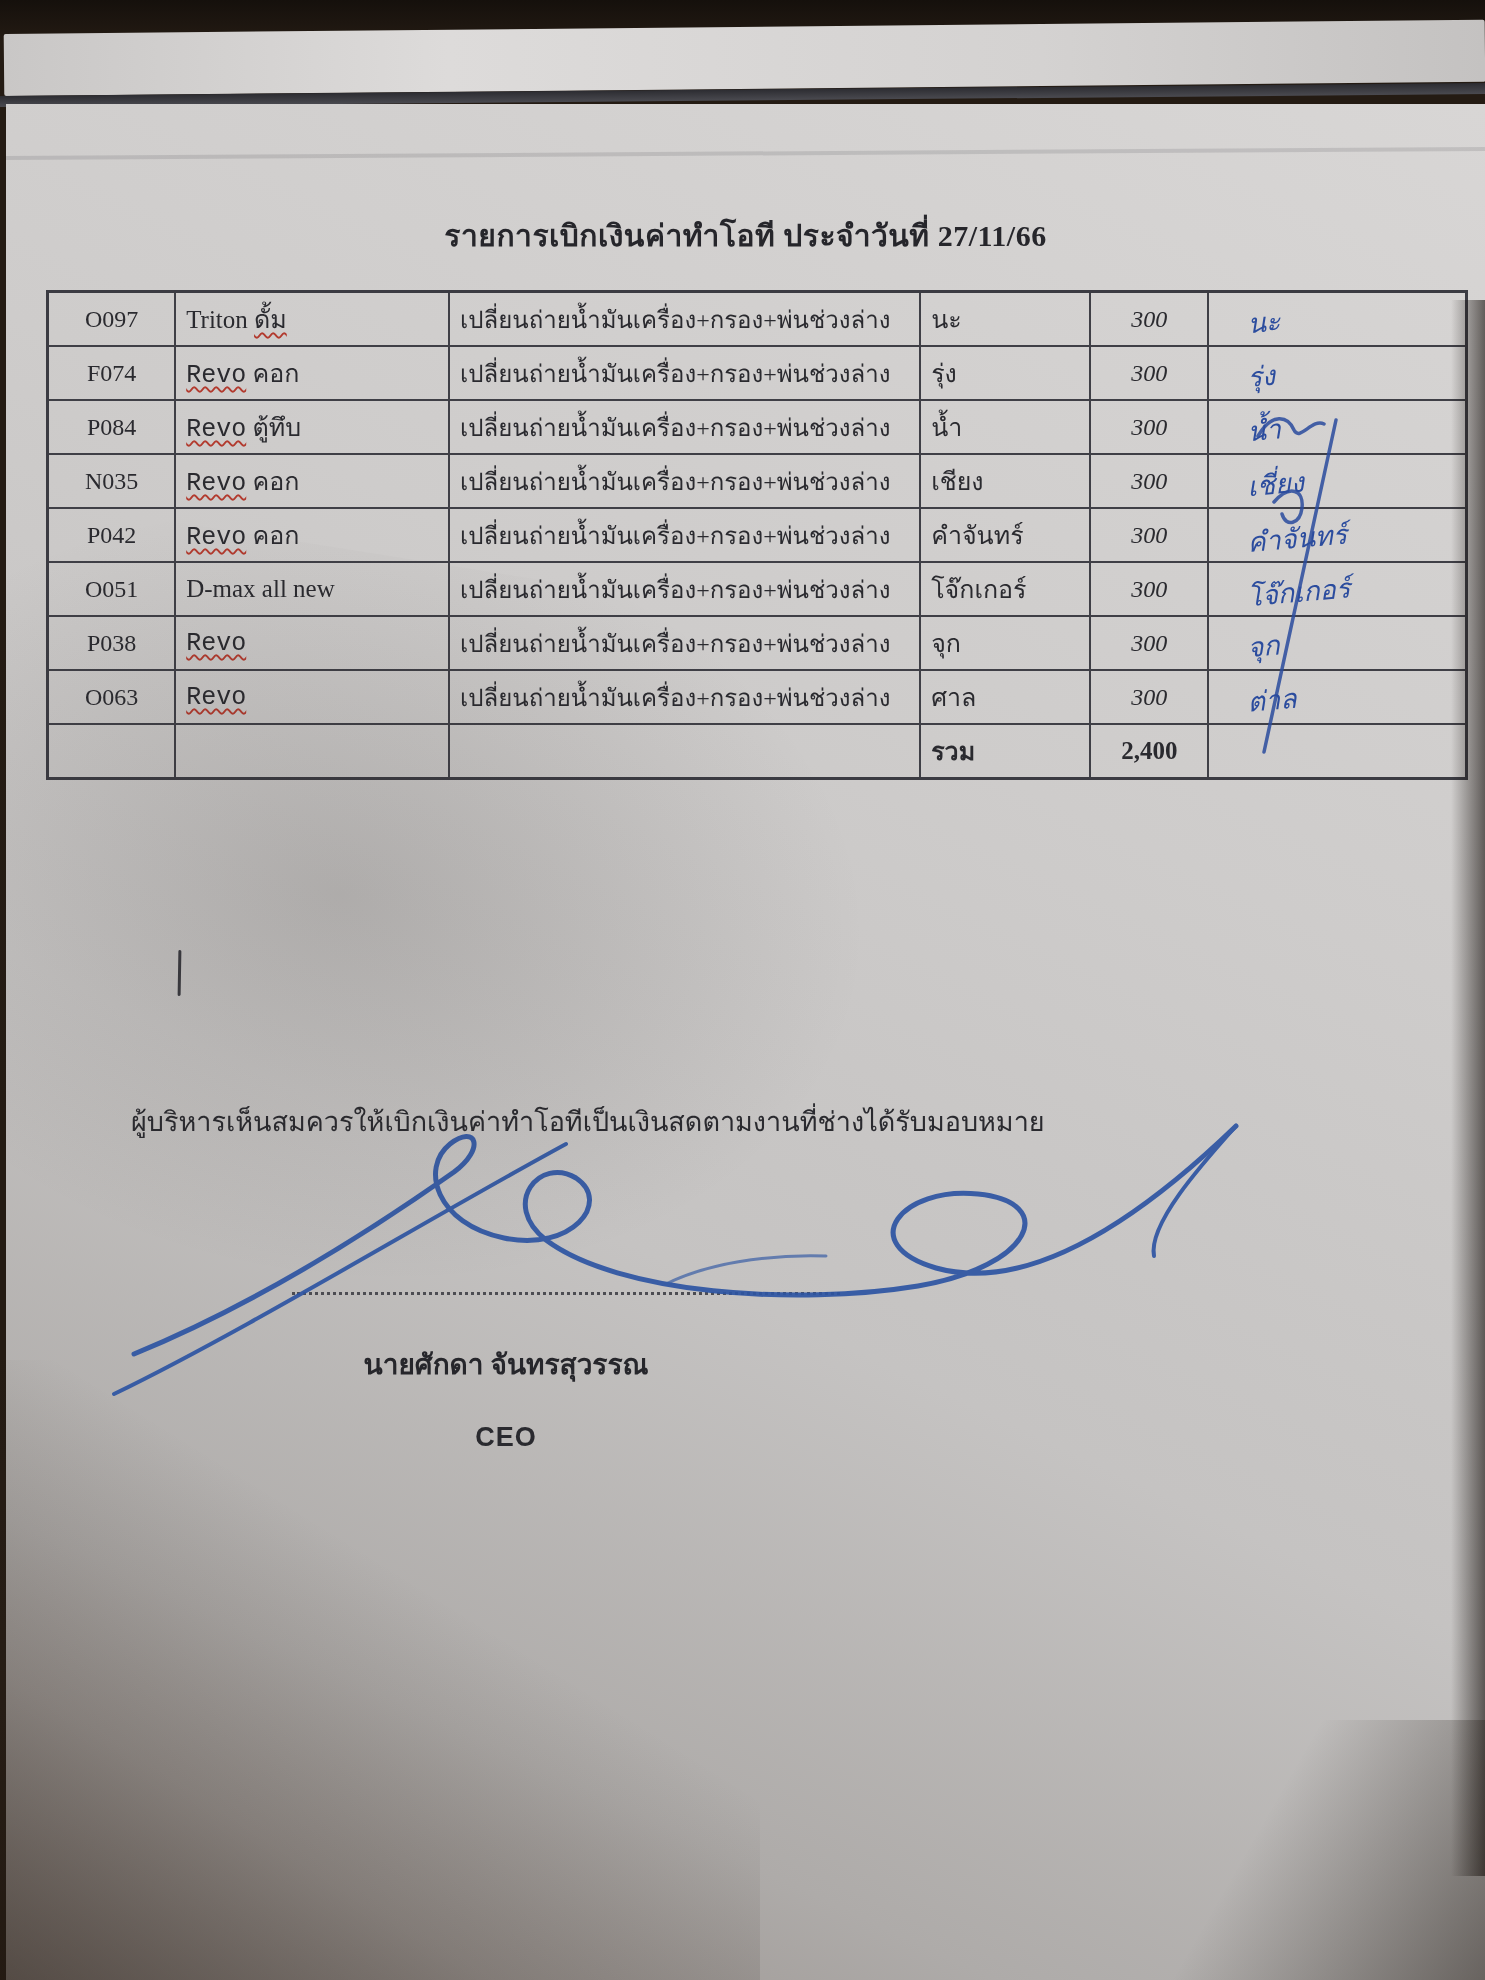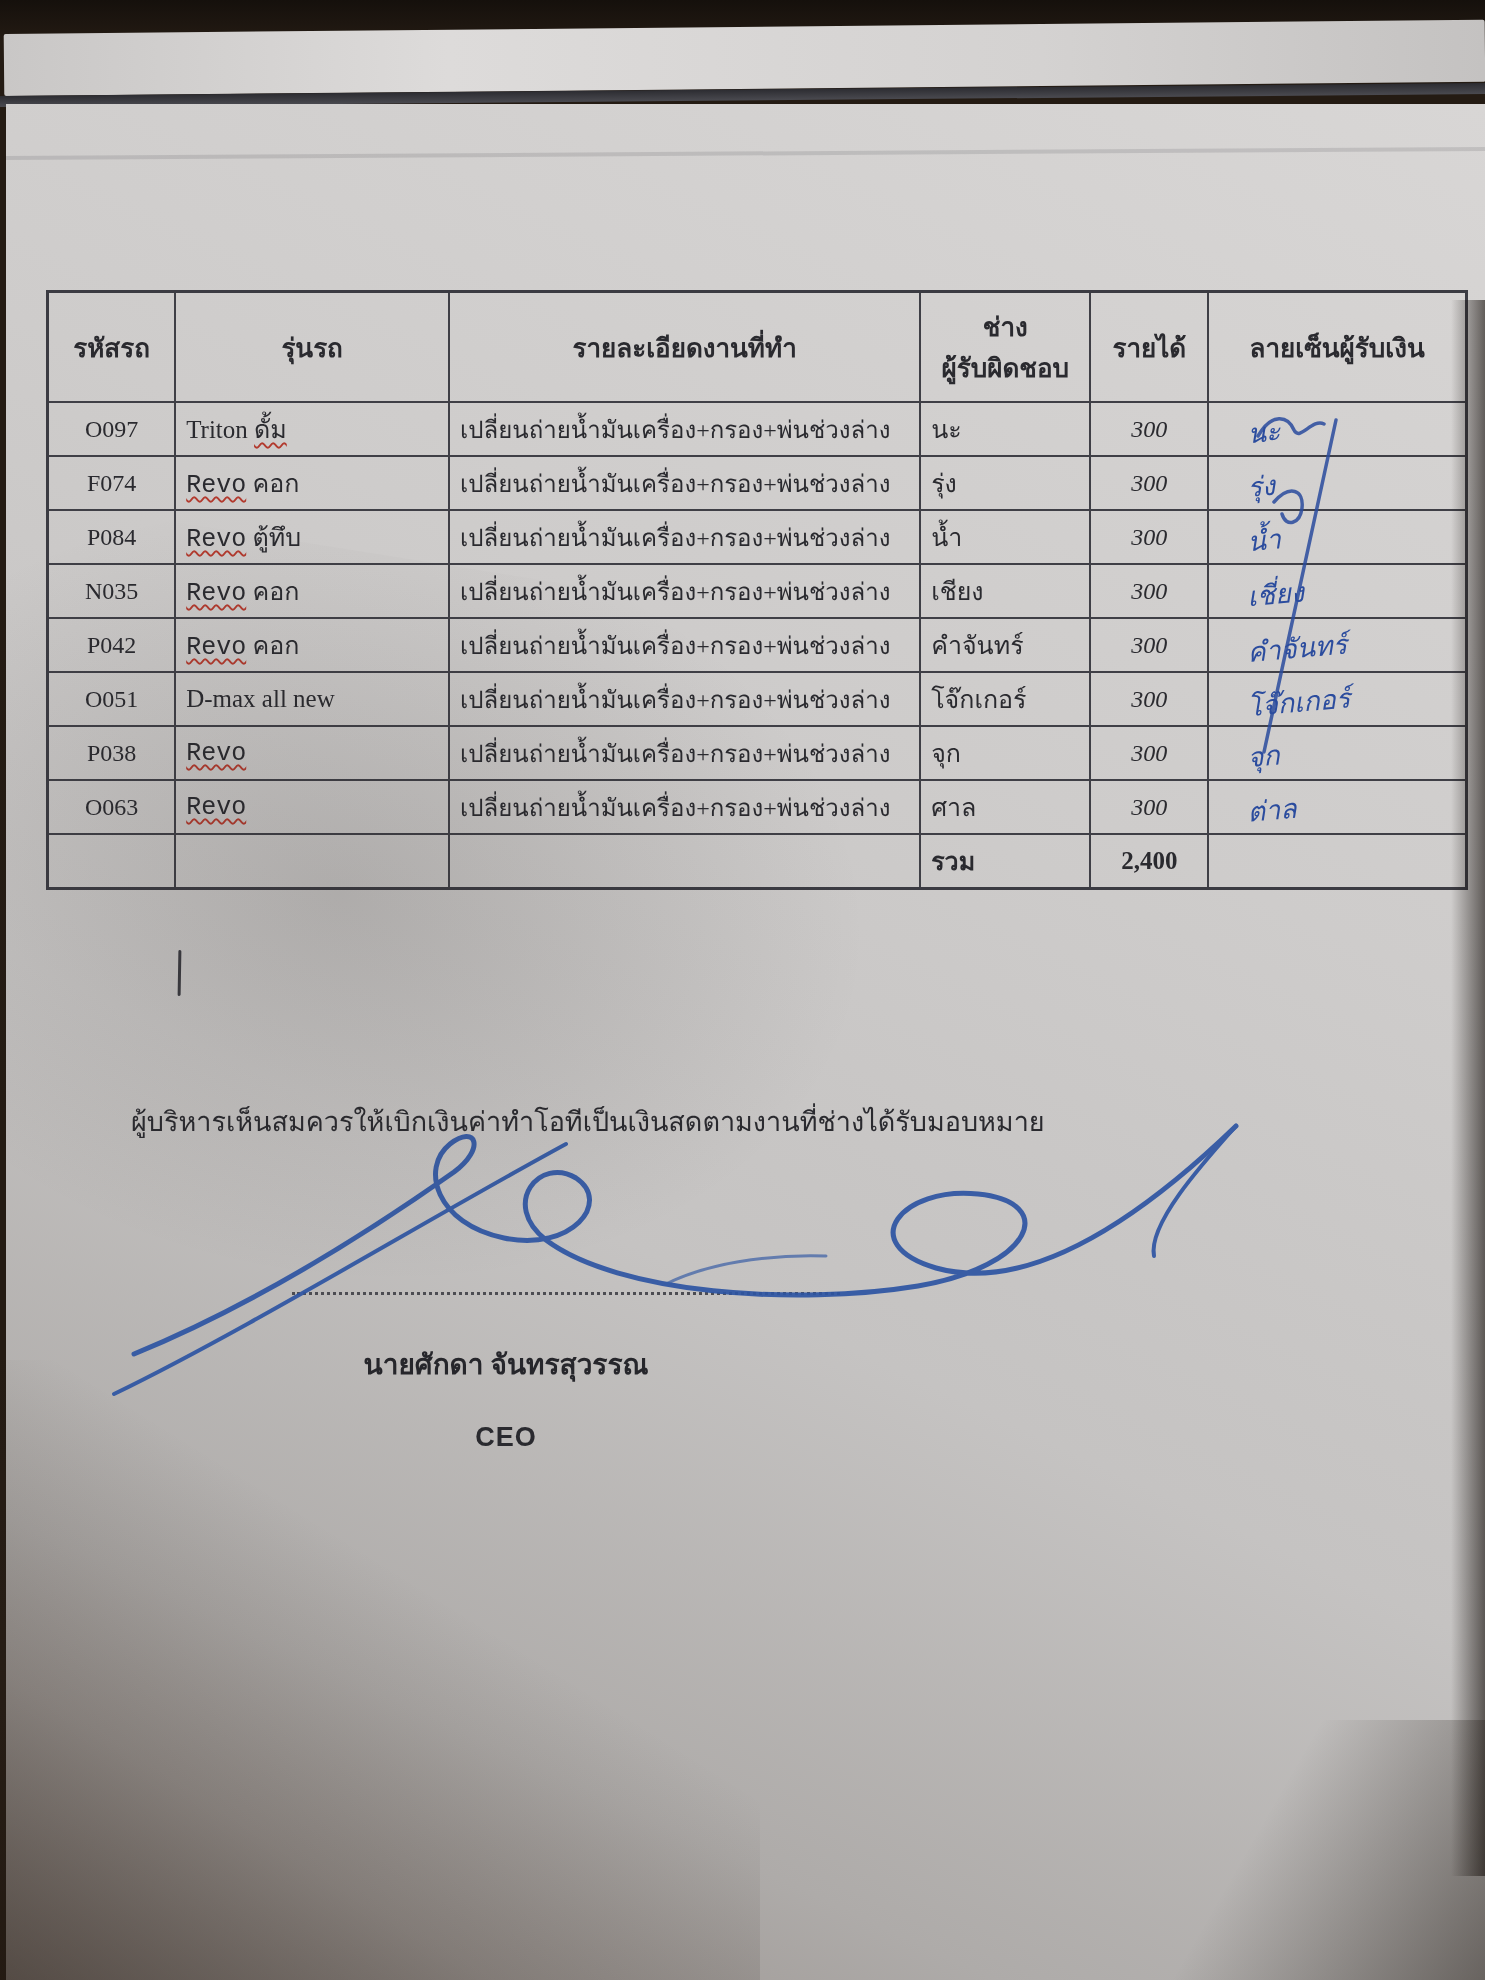--- a/index.html
+++ b/index.html
@@ -72,42 +72,32 @@
 </head>
 <body>
 
 <div class="top-dark-band"></div>
 <div class="back-sheet"></div>
 <div class="page-edge-line"></div>
 
 <div class="paper">
   <div class="paper-faint-line"></div>
 
+  <div class="doc-title">รายการเบิกเงินค่าทำโอที ประจำวันที่ 27/11/66</div>
 
   <table class="ot-table">
     <colgroup>
       <col class="col-code">
         <col class="col-model">
         <col class="col-detail">
       <col class="col-tech">
         <col class="col-income">
         <col class="col-sign">
     </colgroup>
     <tbody>
-        <tr>
-      <th>รหัสรถ</th>
-      <th>รุ่นรถ</th>
-      <th>รายละเอียดงานที่ทำ</th>
-      <th>
-        <span>ช่าง</span><br>
-        <span>ผู้รับผิดชอบ</span>
-      </th>
-      <th>รายได้</th>
-      <th>ลายเซ็นผู้รับเงิน</th>
-    </tr>
 
     <tr>
       <td class="cell-code">O097</td>
       <td class="cell-model"><span>Triton</span> <span class="sq">ดั้ม</span></td>
       <td class="cell-detail">เปลี่ยนถ่ายน้ำมันเครื่อง+กรอง+พ่นช่วงล่าง</td>
       <td class="cell-tech">นะ</td>
       <td class="cell-income">300</td>
       <td class="cell-sign"><span class="hand">นะ</span></td>
     </tr>
     <tr>

